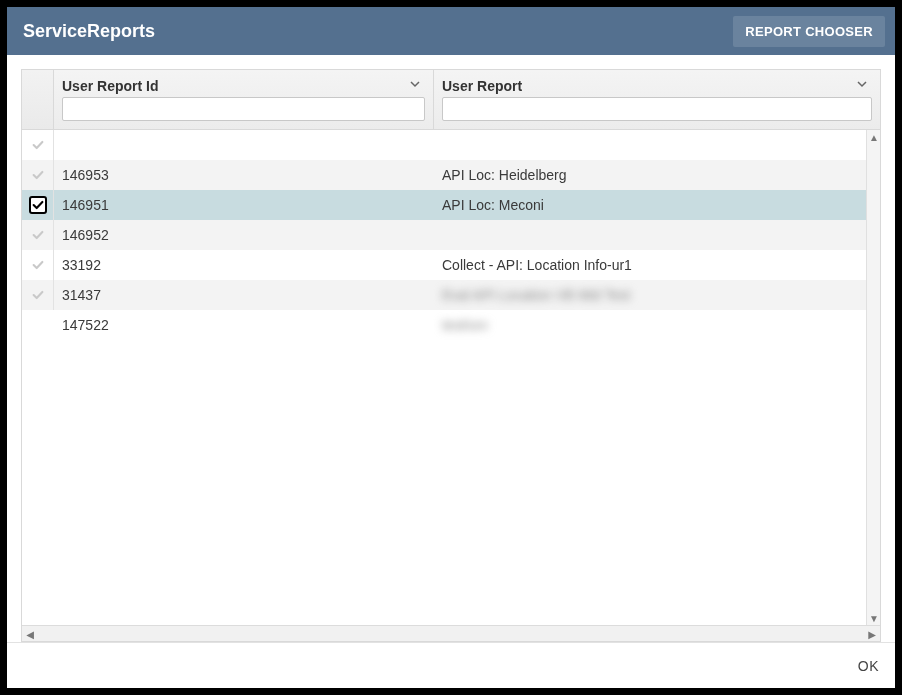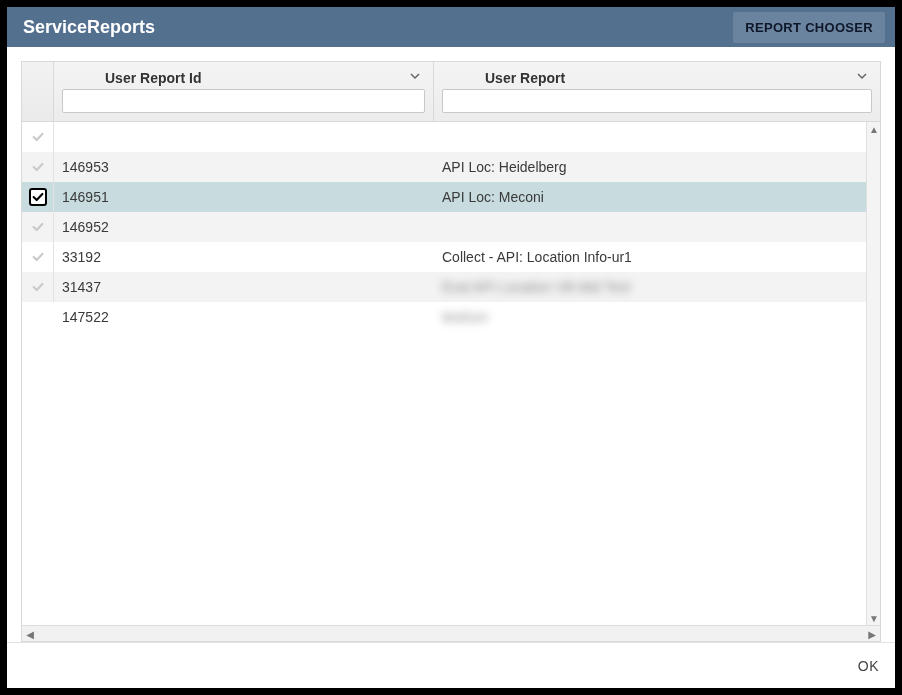--- a/index.html
+++ b/index.html
@@ -2,47 +2,47 @@
 <html><head>
 <meta charset="utf-8">
 <style>
   * { box-sizing: border-box; margin: 0; padding: 0; }
   html, body { width: 902px; height: 695px; font-family: Arial, Helvetica, sans-serif; background: #000; }
   .frame {
     position: absolute; left: 7px; top: 7px; width: 888px; height: 681px;
     background: #fff; display: flex; flex-direction: column;
   }
   .titlebar {
-    background: #54708f; height: 40px; display: flex; align-items: center;
+    background: #54708f; height: 48px; display: flex; align-items: center;
     justify-content: space-between; padding: 0 10px 0 16px;
   }
   .titlebar .title { color: #fff; font-weight: bold; font-size: 18px; }
   .chooser-btn {
-    background: #6a839e; color: #0f172a; border: none; padding: 8px 12px;
+    background: #6a839e; color: #ffffff; border: none; padding: 8px 12px;
     font-size: 13px; font-weight: bold; letter-spacing: 0.3px; cursor: pointer;
     border-radius: 2px;
   }
   .grid-zone { padding: 14px 14px 0 14px; flex: 1; display: flex; flex-direction: column; min-height: 0; }
   .grid {
     border: 1px solid #d9d9d9; flex: 1; display: flex; flex-direction: column;
     min-height: 0; position: relative;
   }
   .hdr-row { display: flex; height: 60px; }
   .hdr-check {
     width: 32px; background: linear-gradient(#f2f2f2,#eaeaea);
     border-right: 1px solid #d9d9d9; border-bottom: 1px solid #d9d9d9;
   }
   .hdr-cell {
     background: linear-gradient(#f4f4f4,#ececec);
     border-right: 1px solid #d9d9d9; border-bottom: 1px solid #d9d9d9;
     padding: 4px 8px; display: flex; flex-direction: column; justify-content: space-evenly;
     position: relative;
   }
   .hdr-cell.last { border-right: none; }
-  .hdr-cell .lbl-row { display: flex; align-items: center; justify-content: space-between; margin-left: 43px; }
+  .hdr-cell .lbl-row { display: flex; align-items: center; justify-content: space-between; }
   .hdr-cell .lbl { font-size: 14px; font-weight: bold; color: #333; }
   .hdr-cell .menu { color: #555; font-size: 12px; cursor: pointer; padding: 0 4px; }
   .hdr-cell input[type=text] {
     width: 100%; height: 24px; border: 1px solid #c8c8c8; border-radius: 2px;
     padding: 0 6px; font-size: 13px; background: #fff;
   }
   .col-id { width: 380px; }
   .col-rep { flex: 1; }
   .body { flex: 1; overflow: hidden; position: relative; }
   .rows { overflow-y: auto; overflow-x: hidden; height: 100%; }

